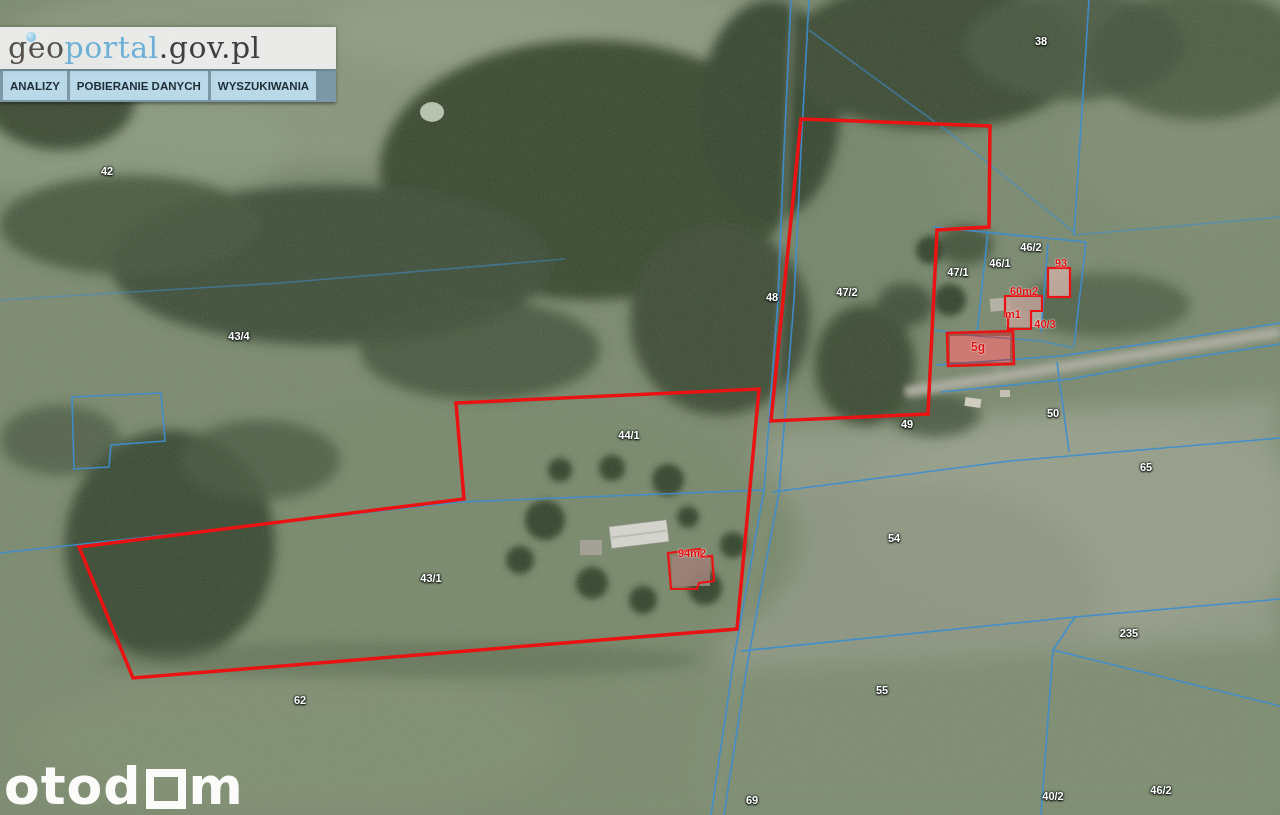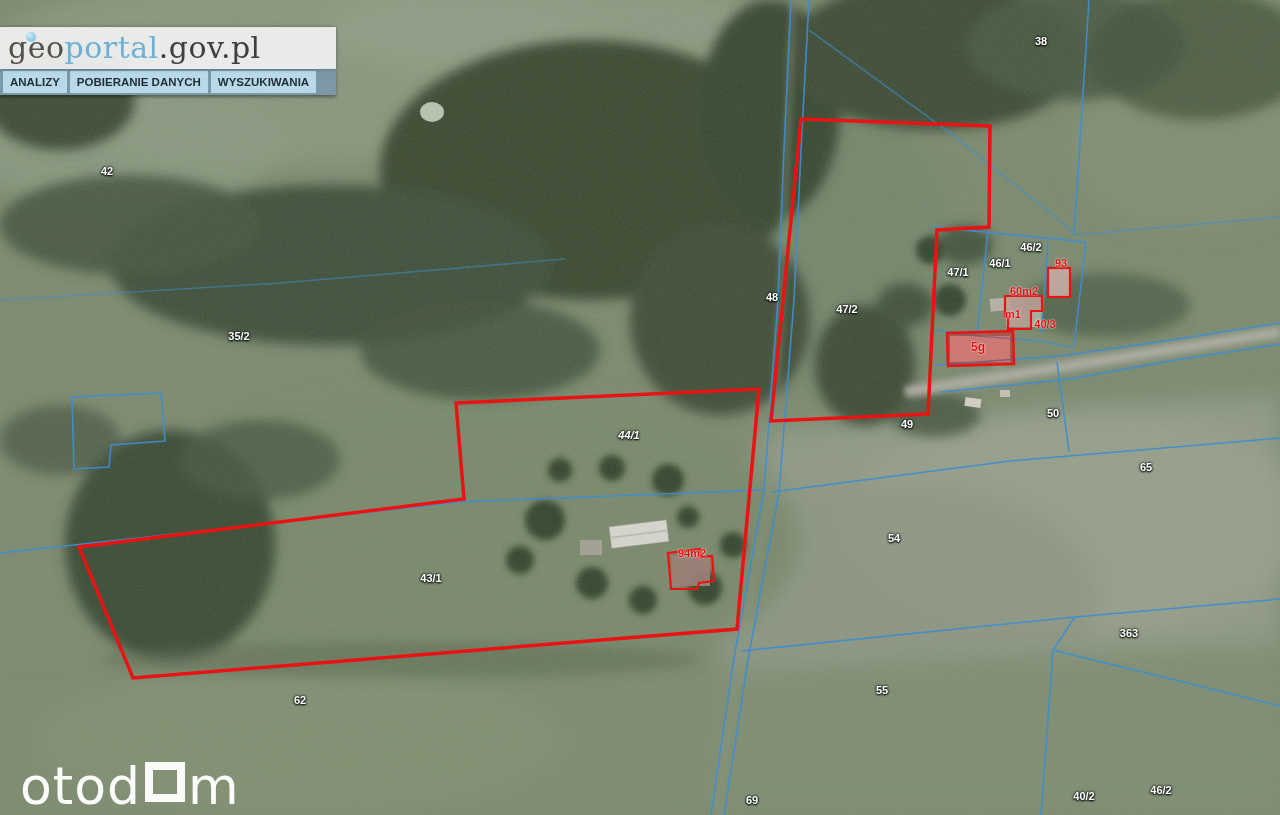--- a/index.html
+++ b/index.html
@@ -11,38 +11,38 @@
   #header{position:absolute;left:0;top:0;width:336px;z-index:40;margin-top:27px;}
   #logo-bar{position:relative;height:42px;background:rgba(236,237,235,.97);
             display:flex;align-items:center;padding-left:8px;box-sizing:border-box;
             box-shadow:0 0 4px rgba(0,0,0,.35);}
   .logo-text{font-family:"DejaVu Serif", serif;font-size:30px;line-height:1;letter-spacing:.5px;}
   .logo-geo{color:#55504a;}
   .logo-portal{color:#6fb0d6;}
   .logo-suffix{color:#3f3f3f;}
   #logo-dot{position:absolute;left:26px;top:5px;width:10px;height:10px;border-radius:50%;
             background:radial-gradient(circle at 35% 30%, #cfe9f7, #6db5dd);}
-  #menu-bar{height:26px;background:#7c98a6;display:flex;gap:3px;padding:0 3px;
+  #menu-bar{height:33px;background:#7c98a6;display:flex;gap:3px;padding:0 3px;
             box-sizing:border-box;align-items:stretch;
             box-shadow:0 2px 3px rgba(0,0,0,.4);}
   .menu-btn{border:0;margin:2px 0;background:#b9d8e8;color:#1e2e37;
             font-family:"Liberation Sans", sans-serif;font-size:11.5px;font-weight:700;
             padding:0 7px;cursor:pointer;white-space:nowrap;}
 
   
   #label-layer{position:absolute;inset:0;z-index:20;pointer-events:none;}
   .plabel{position:absolute;transform:translate(-50%,-50%);font-size:11px;font-weight:700;
           white-space:nowrap;}
   .plabel.cad{color:#ffffff;text-shadow:0 0 3px #14241a,0 0 2px #000,0 1px 2px #000;}
   .plabel.hl{color:#dd0e0e;text-shadow:0 0 2px rgba(255,255,255,.85),0 0 1px rgba(255,255,255,.8);}
 
   
-  #watermark{position:absolute;left:20px;top:756px;z-index:30;color:#fff;
-             font-family:"DejaVu Sans", sans-serif;font-weight:400;font-size:52px;
-             letter-spacing:1px;display:flex;opacity:.97;}
+  #watermark{position:absolute;left:4px;top:756px;z-index:30;color:#fff;
+             font-family:"DejaVu Sans", sans-serif;font-weight:700;font-size:52px;
+             letter-spacing:1px;display:flex;align-items:center;opacity:.97;}
   #wm-square{display:inline-block;width:24px;height:24px;border:8px solid #fff;
              margin:6px 3px 0 4px;}
 </style>
 </head>
 <body>
 
 <div id="stage">
 
   <svg id="bg" width="1280" height="815" viewBox="0 0 1280 815">
     <defs>
@@ -174,37 +174,37 @@
     <g stroke="#ea1313" stroke-width="2.2" stroke-linejoin="miter">
       <polygon fill="rgba(220,30,30,0.12)" points="668,553 700,549 701,557 712,556 714,581 699,583 697,589 671,589"></polygon>
       <rect x="1048" y="268" width="22" height="29" fill="rgba(220,30,30,0.10)"></rect>
       <polygon fill="rgba(220,30,30,0.12)" points="1005,296 1042,296 1042,311 1031,311 1031,329 1008,329 1008,316 1005,316"></polygon>
       <polygon fill="rgba(205,25,25,0.45)" stroke-width="2.5" points="947,333 1013,331 1014,364 948,366"></polygon>
     </g>
   </svg>
 
   <div id="label-layer">
       <div class="plabel cad" style="left: 107px; top: 171px;">42</div>
-      <div class="plabel cad" style="left: 239px; top: 336px;">35/2</div>
+      <div class="plabel cad" style="left: 239px; top: 336px;">43/4</div>
       <div class="plabel cad" style="left: 1041px; top: 41px;">38</div>
       <div class="plabel cad" style="left: 772px; top: 297px;">48</div>
-      <div class="plabel cad" style="left: 847px; top: 309px;">47/2</div>
+      <div class="plabel cad" style="left: 847px; top: 292px;">47/2</div>
       <div class="plabel cad" style="left: 958px; top: 272px;">47/1</div>
       <div class="plabel cad" style="left: 1000px; top: 263px;">46/1</div>
       <div class="plabel cad" style="left: 1031px; top: 247px;">46/2</div>
-      <div class="plabel cad" style="left: 629px; top: 435px; font-style: italic;">44/1</div>
+      <div class="plabel cad" style="left: 629px; top: 435px;">44/1</div>
       <div class="plabel cad" style="left: 431px; top: 578px;">43/1</div>
       <div class="plabel cad" style="left: 907px; top: 424px;">49</div>
       <div class="plabel cad" style="left: 1053px; top: 413px;">50</div>
       <div class="plabel cad" style="left: 1146px; top: 467px;">65</div>
       <div class="plabel cad" style="left: 894px; top: 538px; text-align: center;">54</div>
       <div class="plabel cad" style="left: 882px; top: 690px;">55</div>
-      <div class="plabel cad" style="left: 1129px; top: 633px;">363</div>
+      <div class="plabel cad" style="left: 1129px; top: 633px;">235</div>
       <div class="plabel cad" style="left: 1161px; top: 790px;">46/2</div>
-      <div class="plabel cad" style="left: 1084px; top: 796px;">40/2</div>
+      <div class="plabel cad" style="left: 1053px; top: 796px;">40/2</div>
       <div class="plabel cad" style="left: 752px; top: 800px;">69</div>
       <div class="plabel cad" style="left: 300px; top: 700px;">62</div>
       <div class="plabel hl" style="left: 1057px; top: 263px; padding-left: 8px;">93</div>
       <div class="plabel hl" style="left: 1024px; top: 291px;">60m2</div>
       <div class="plabel hl" style="left: 1013px; top: 314px;">m1</div>
       <div class="plabel hl" style="left: 1045px; top: 324px;">40/3</div>
       <div class="plabel hl" style="left: 692px; top: 553px; text-align: right;">94m2</div>
       <div class="plabel hl" style="left: 978px; top: 347px; font-size: 12px;">5g</div>
     </div>
 

